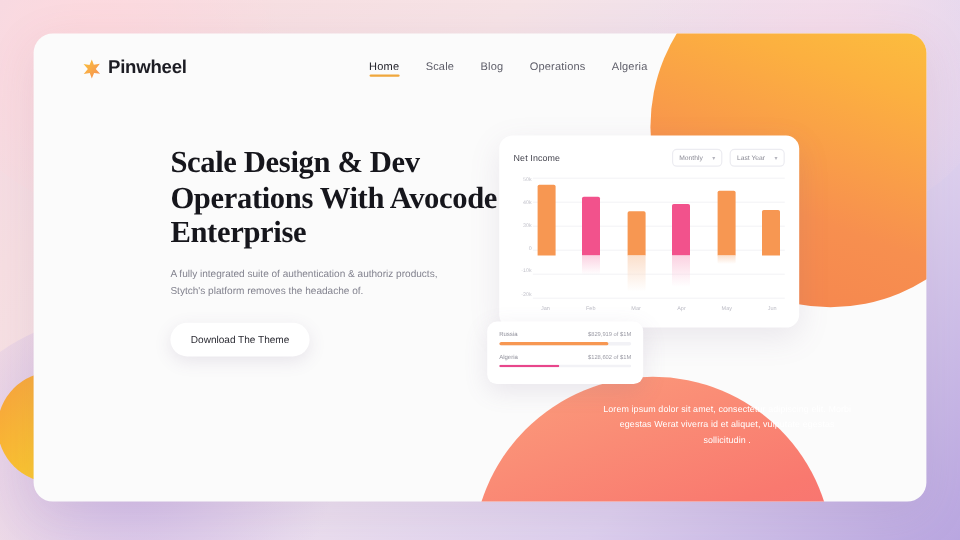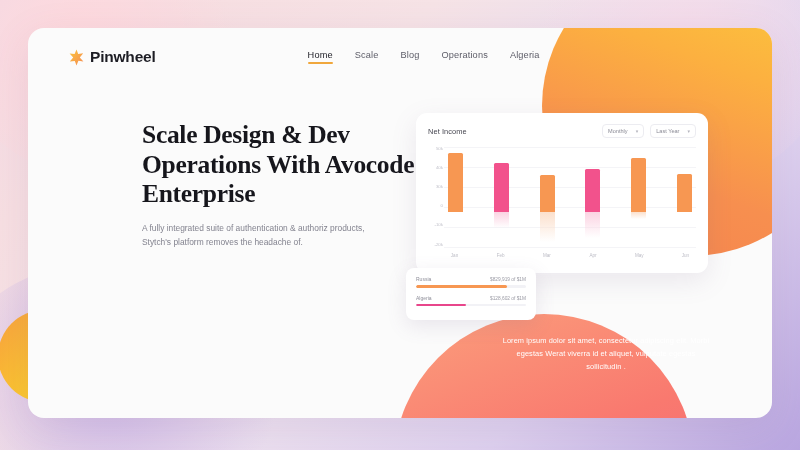--- a/index.html
+++ b/index.html
@@ -47,21 +47,21 @@
     cursor:pointer;box-shadow:0 2px 8px rgba(160,110,60,.18);letter-spacing:.1px;white-space:nowrap;}
 
   .hero{position:absolute;left:96px;top:92px;width:290px;z-index:6;margin-left:18px;}
   .hero h1{font-family:"Liberation Serif",serif;font-size:25.5px;line-height:1.16;
     color:#16161c;font-weight:700;letter-spacing:-.3px;}
   .hero p{margin-top:13px;font-size:8.4px;line-height:1.65;color:#83838f;max-width:232px;}
   .cta{margin-top:20px;display:inline-block;background:#fff;border:none;border-radius:18px;
     padding:9px 17px;font-size:8.4px;color:#2c2c34;font-family:"Liberation Sans",sans-serif;
     cursor:pointer;box-shadow:0 4px 14px rgba(100,80,120,.13);white-space:nowrap;}
 
-  .chart-card{position:absolute;left:388px;top:85px;width:292px;height:160px;background:#fff;
+  .chart-card{position:absolute;left:388px;top:85px;width:250px;height:160px;background:#fff;
     border-radius:11px;box-shadow:0 8px 26px rgba(120,100,140,.13);z-index:6;padding:11px 12px 8px 12px;}
   .chart-head{display:flex;align-items:center;justify-content:space-between;}
   .chart-title{font-size:7.4px;color:#45454f;letter-spacing:.1px;}
   .selects{display:flex;gap:6px;}
   .sel{display:flex;align-items:center;gap:8px;border:1px solid #ececf1;border-radius:4px;
     padding:3px 5px;font-size:5.6px;color:#8a8a95;cursor:pointer;white-space:nowrap;}
   .sel .chev{font-size:5px;color:#b4b4bd;}
 
   .plot{position:relative;margin-top:9px;height:100px;padding-left:16px;}
   .ylabels{position:absolute;left:0;top:0;height:100%;width:15px;display:flex;
@@ -130,20 +130,21 @@
       <span class="nav-item">Blog</span>
       <span class="nav-item">Operations</span>
       <span class="nav-item">Algeria</span>
     </div>
   </div>
 
 
   <div class="hero">
     <h1>Scale Design &amp; Dev Operations With Avocode Enterprise</h1>
     <p>A fully integrated suite of authentication &amp; authoriz products, Stytch's platform removes the headache of.</p>
+    <button class="cta">Download The Theme</button>
   </div>
 
   <div class="chart-card">
     <div class="chart-head">
       <span class="chart-title">Net Income</span>
       <div class="selects">
         <span class="sel">
           <span>Monthly</span>
           <span class="chev">▾</span>
         </span>

